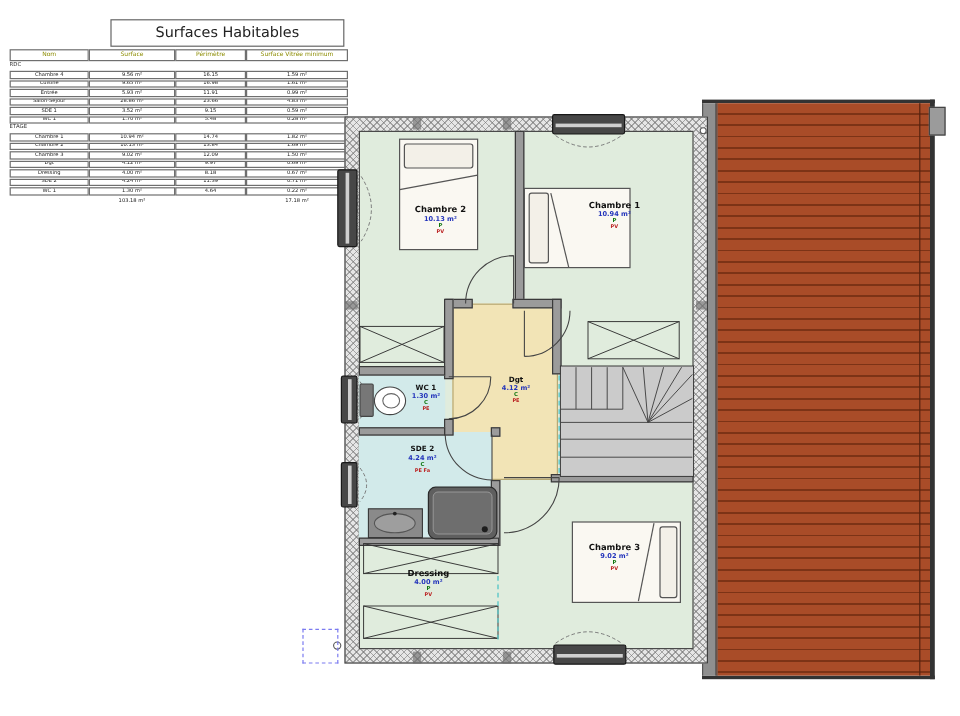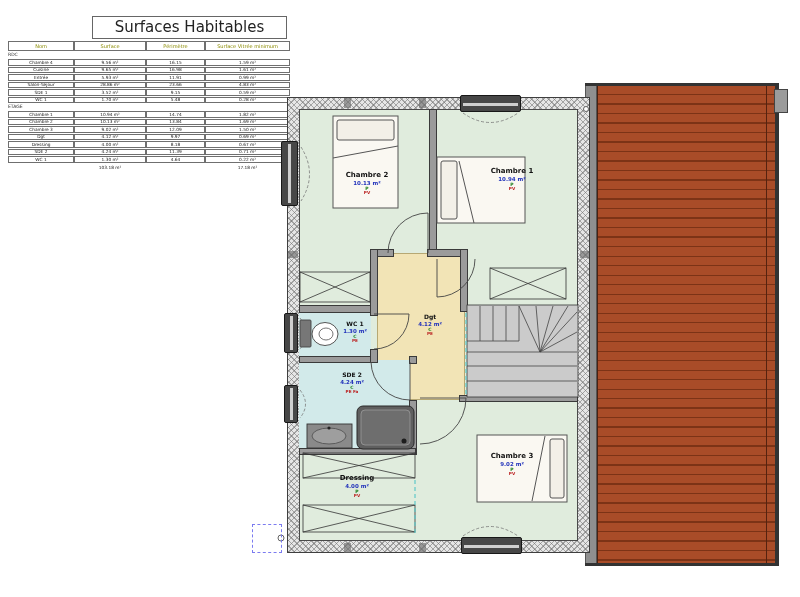--- a/index.html
+++ b/index.html
@@ -2,21 +2,21 @@
 <html><head>
 <meta charset="utf-8">
 <style>
   html,body{margin:0;padding:0;background:#fff;}
   #canvas{position:relative;width:800px;height:597px;background:#ffffff;overflow:hidden;
           font-family:"DejaVu Sans","Liberation Sans",sans-serif;}
 
   
   #surfaces-table{position:absolute;left:8px;top:14px;width:282px;}
   .tbl-title{position:absolute;left:84px;top:2px;width:193px;height:21px;border:1px solid #666;
-             background:#fff;text-align:center;font-size:15px;color:#222;line-height:21px;}
+             background:#fff;text-align:center;font-size:12px;color:#222;line-height:21px;}
   #tbl-grid{position:absolute;left:0;top:26px;width:282px;}
   .t-row{display:flex;margin-top:1px;}
   .hdr-cell,.t-cell{box-sizing:border-box;border:1px solid #6f6f6f;height:8px;
         display:flex;align-items:center;justify-content:center;overflow:hidden;white-space:nowrap;background:#fff;}
   .hdr-cell{font-size:5px;color:#8b8b00;height:10px;}
   .t-cell{font-size:4.3px;color:#222;height:6.5px;}
   .t-cell-plain{box-sizing:border-box;height:7px;display:flex;align-items:center;justify-content:center;
         font-size:4.3px;color:#222;white-space:nowrap;}
   .c0{width:66px;}.c1{width:72px;}.c2{width:59px;}.c3{width:85px;}
   .sec-label{font-size:4.5px;color:#333;height:6px;line-height:6px;margin-top:1px;text-align:left;}

